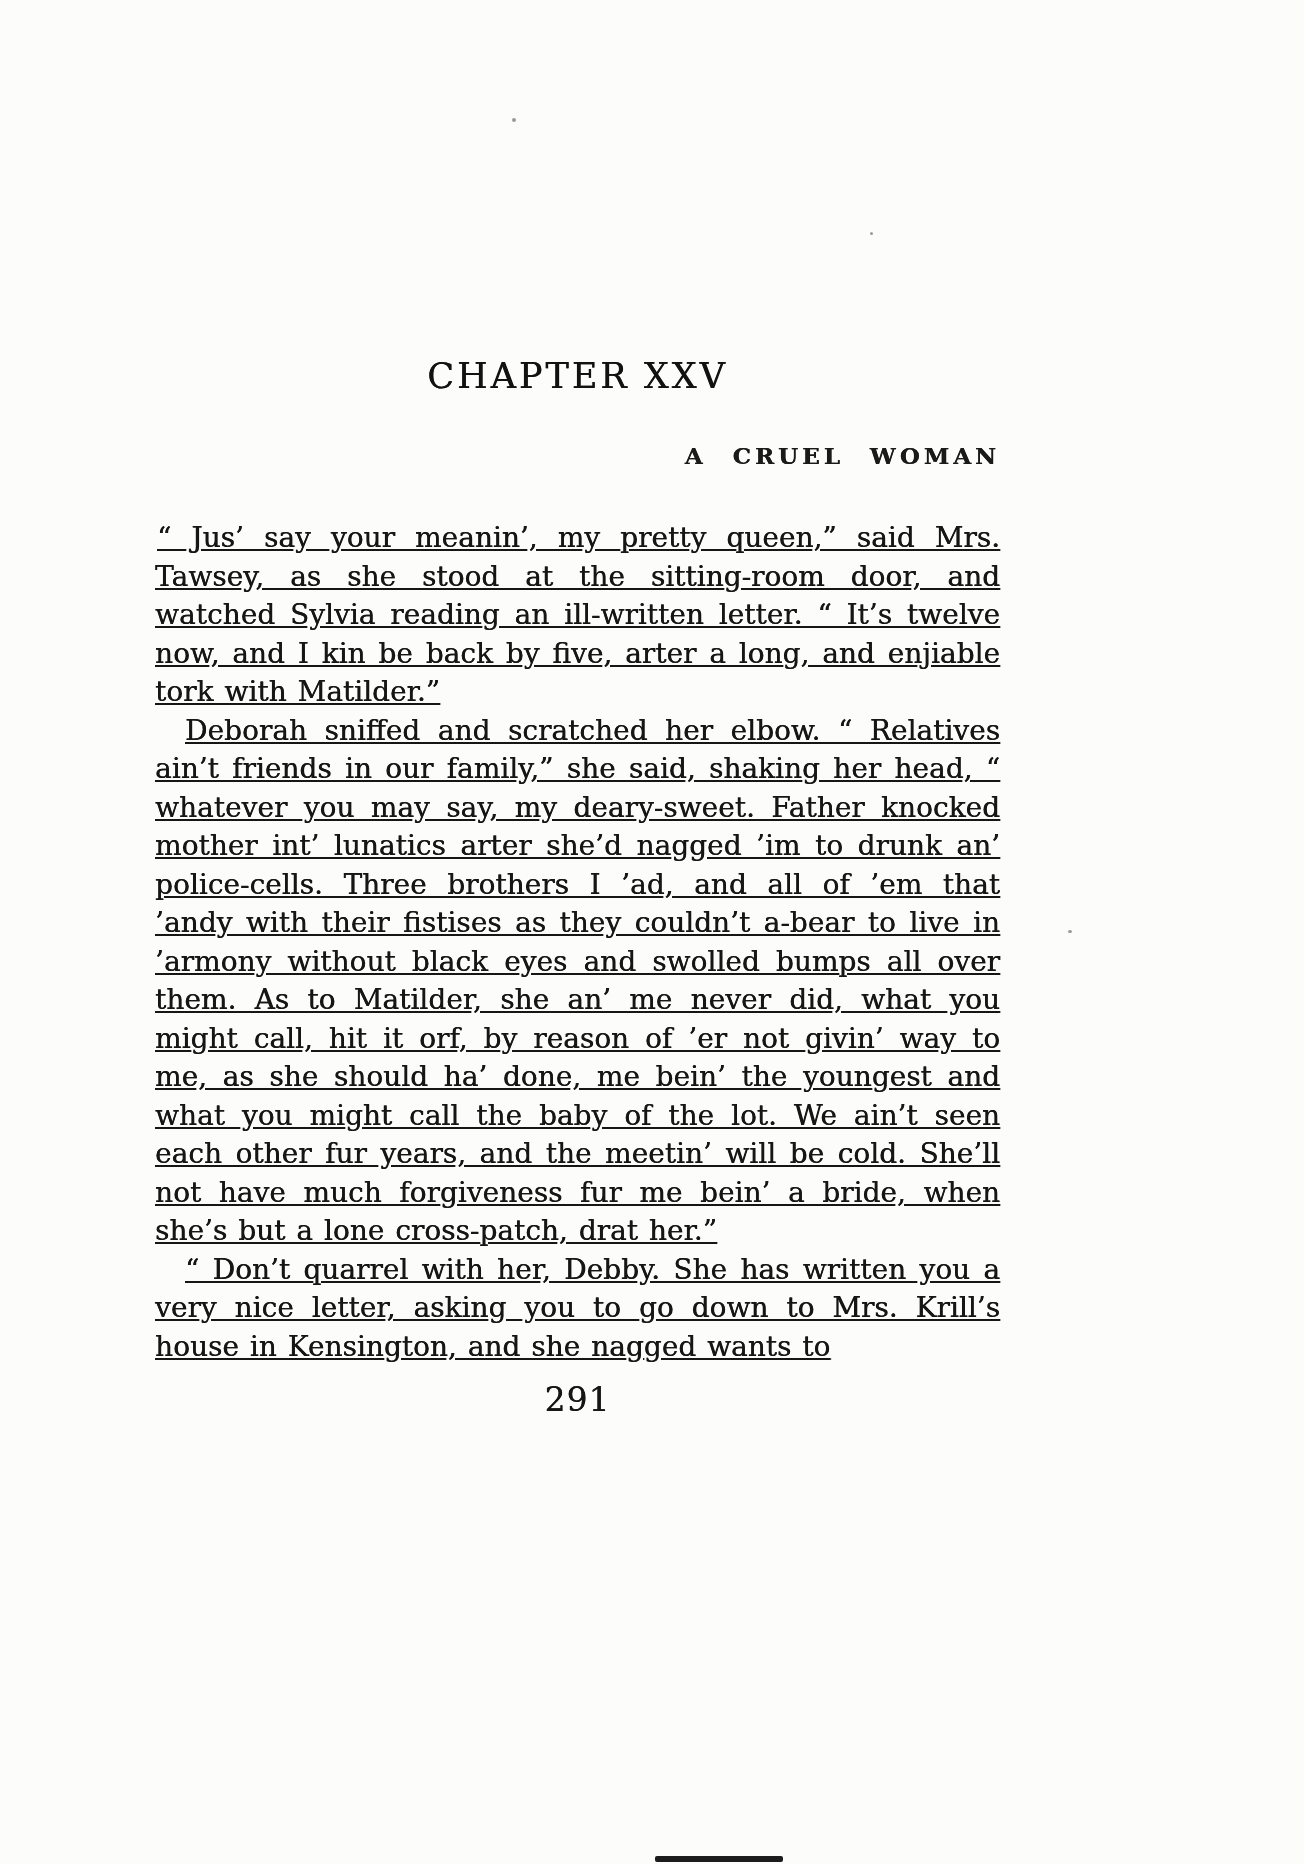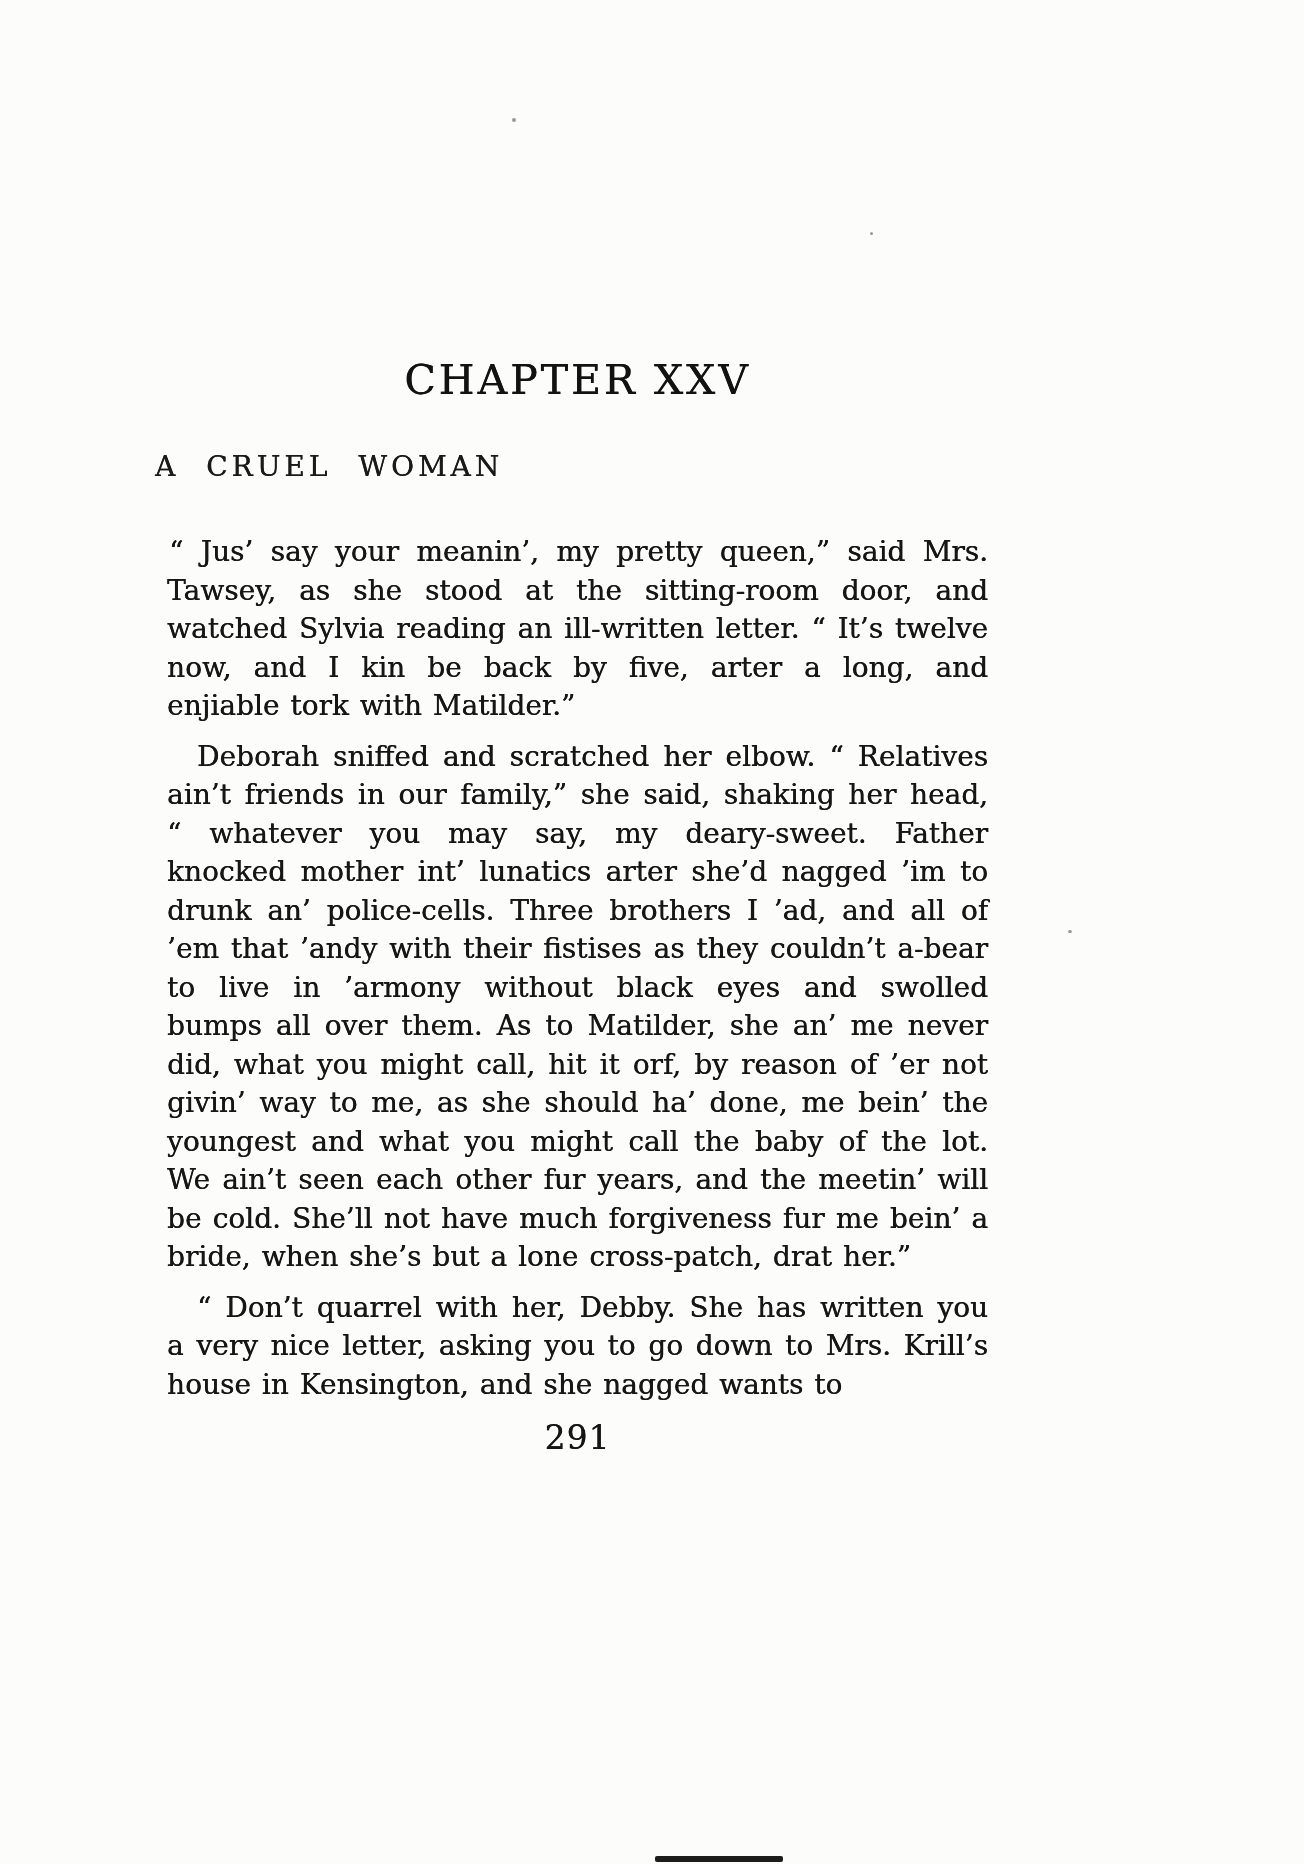--- a/index.html
+++ b/index.html
@@ -18,45 +18,46 @@
     color: #161616;
   }
   .text-column {
     position: absolute;
     left: 155px;
     top: 356px;
     width: 845px;
   }
   .chapter-title {
     margin: 0;
-    font-size: 41px;
+    font-size: 35px;
     font-weight: normal;
     letter-spacing: 3px;
     text-align: center;
     color: #121212;
     text-shadow: 0.4px 0 0 currentColor;
   }
   .chapter-subtitle {
     margin: 46px 0 50px 0;
-    font-size: 28px;
-    font-weight: normal;
+    font-size: 23px;
+    font-weight: bold;
     letter-spacing: 4px;
     word-spacing: 14px;
-    text-align: left;
+    text-align: right;
     color: #1a1a1a;
     text-shadow: 0.3px 0 0 currentColor;
   }
   .body-text p {
-    margin: 12px;
+    margin: 0;
     font-size: 28px;
     line-height: 38.5px;
     text-align: justify;
     text-indent: 30px;
     text-shadow: 0.35px 0 0 currentColor;
     word-spacing: 2px;
+    text-decoration: underline;
   }
   .body-text p.no-indent {
     text-indent: 2px;
   }
   .page-number {
     margin-top: 14px;
     text-align: center;
     font-size: 33px;
     letter-spacing: 1px;
     text-shadow: 0.35px 0 0 currentColor;

